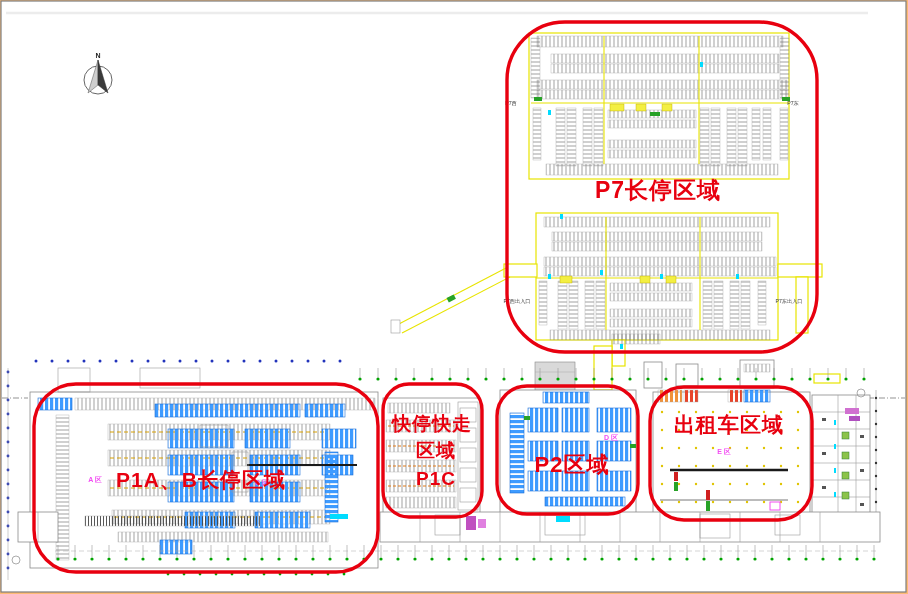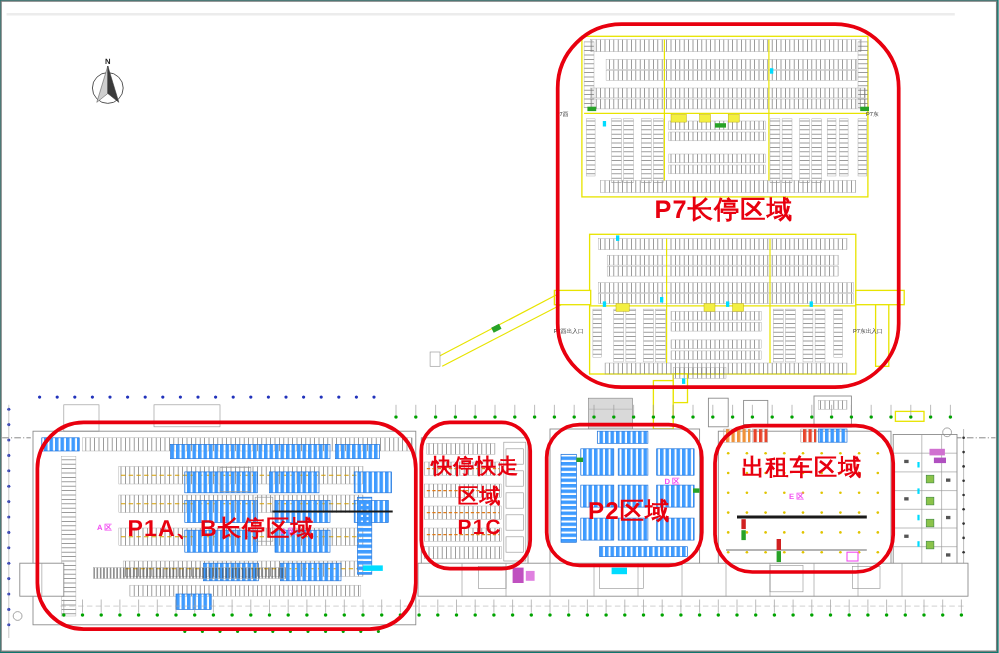--- a/index.html
+++ b/index.html
@@ -1,16 +1,16 @@
 <!DOCTYPE html>
 <html><head>
 <meta charset="utf-8">
 <style>
   html,body{margin:0;padding:0;background:#fff;}
-  .wrap{width:908px;height:594px;position:relative;overflow:hidden;background:#0f766e;}
+  .wrap{width:908px;height:594px;position:relative;overflow:hidden;background:#fdba74;}
   svg{display:block;}
   text{font-family:"Liberation Sans","DejaVu Sans",sans-serif;}
   .anno{font-weight:bold;letter-spacing:1px;}
   .tiny{font-size:5.2px;fill:#3a3a3a;}
   .mag{font-size:7px;font-weight:bold;}
   .redrect{fill:none;stroke-width:3.4;}
   .wall{fill:#ffffff;stroke:#8a8a8a;stroke-width:0.8;}
   .wall2{fill:none;stroke:#9a9a9a;stroke-width:0.6;}
   .yline{stroke:#e8e400;stroke-width:1.1;fill:none;}
   .yrect{fill:#ffffff;stroke:#e8e400;stroke-width:1.2;}

